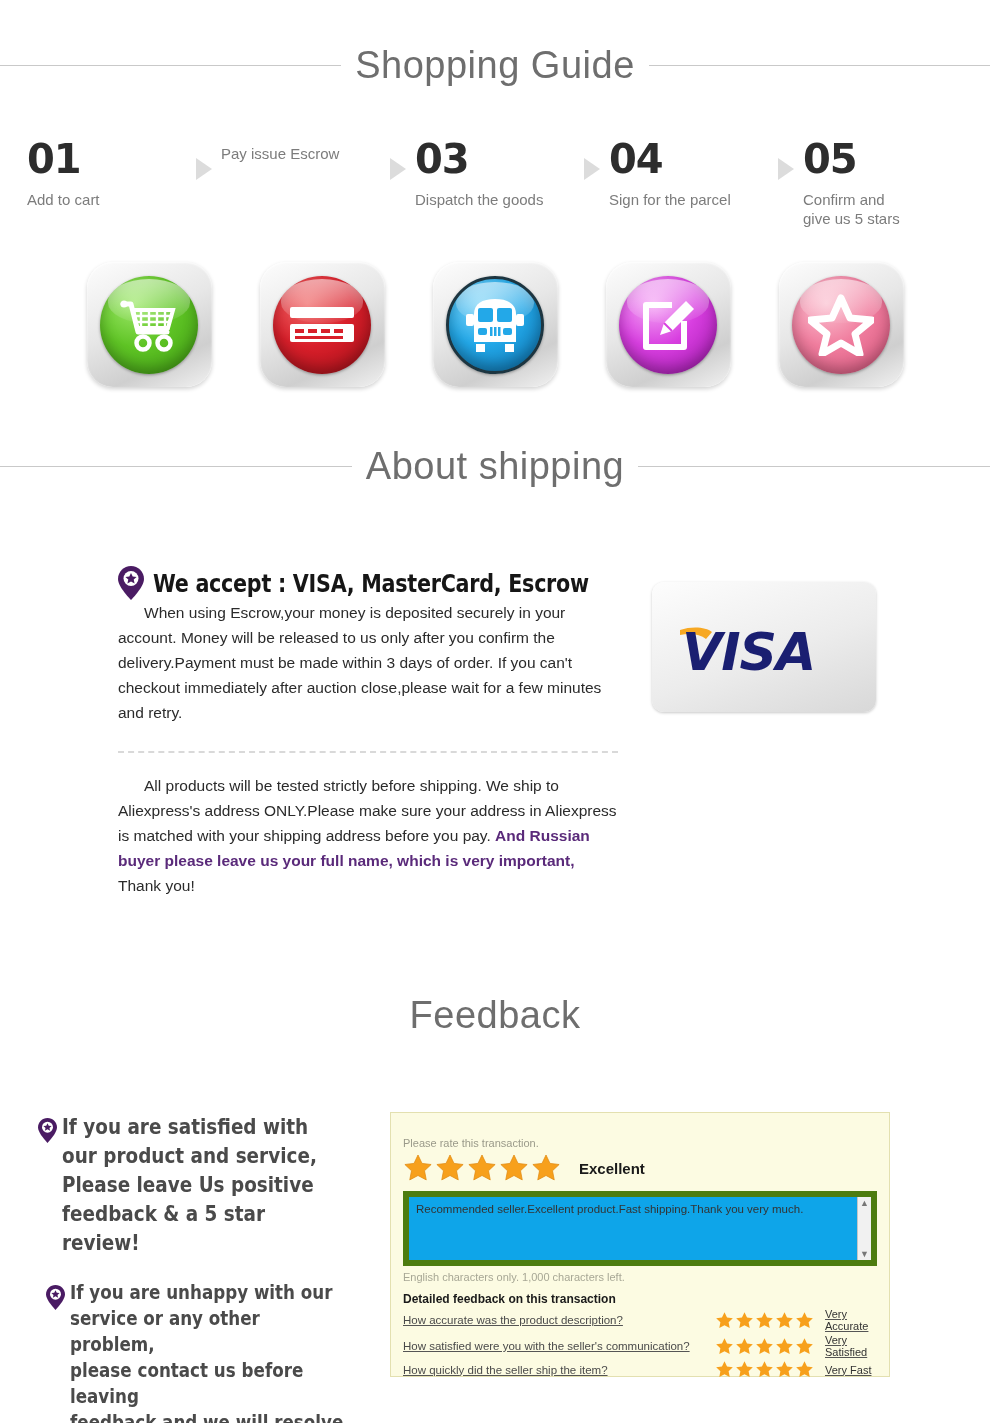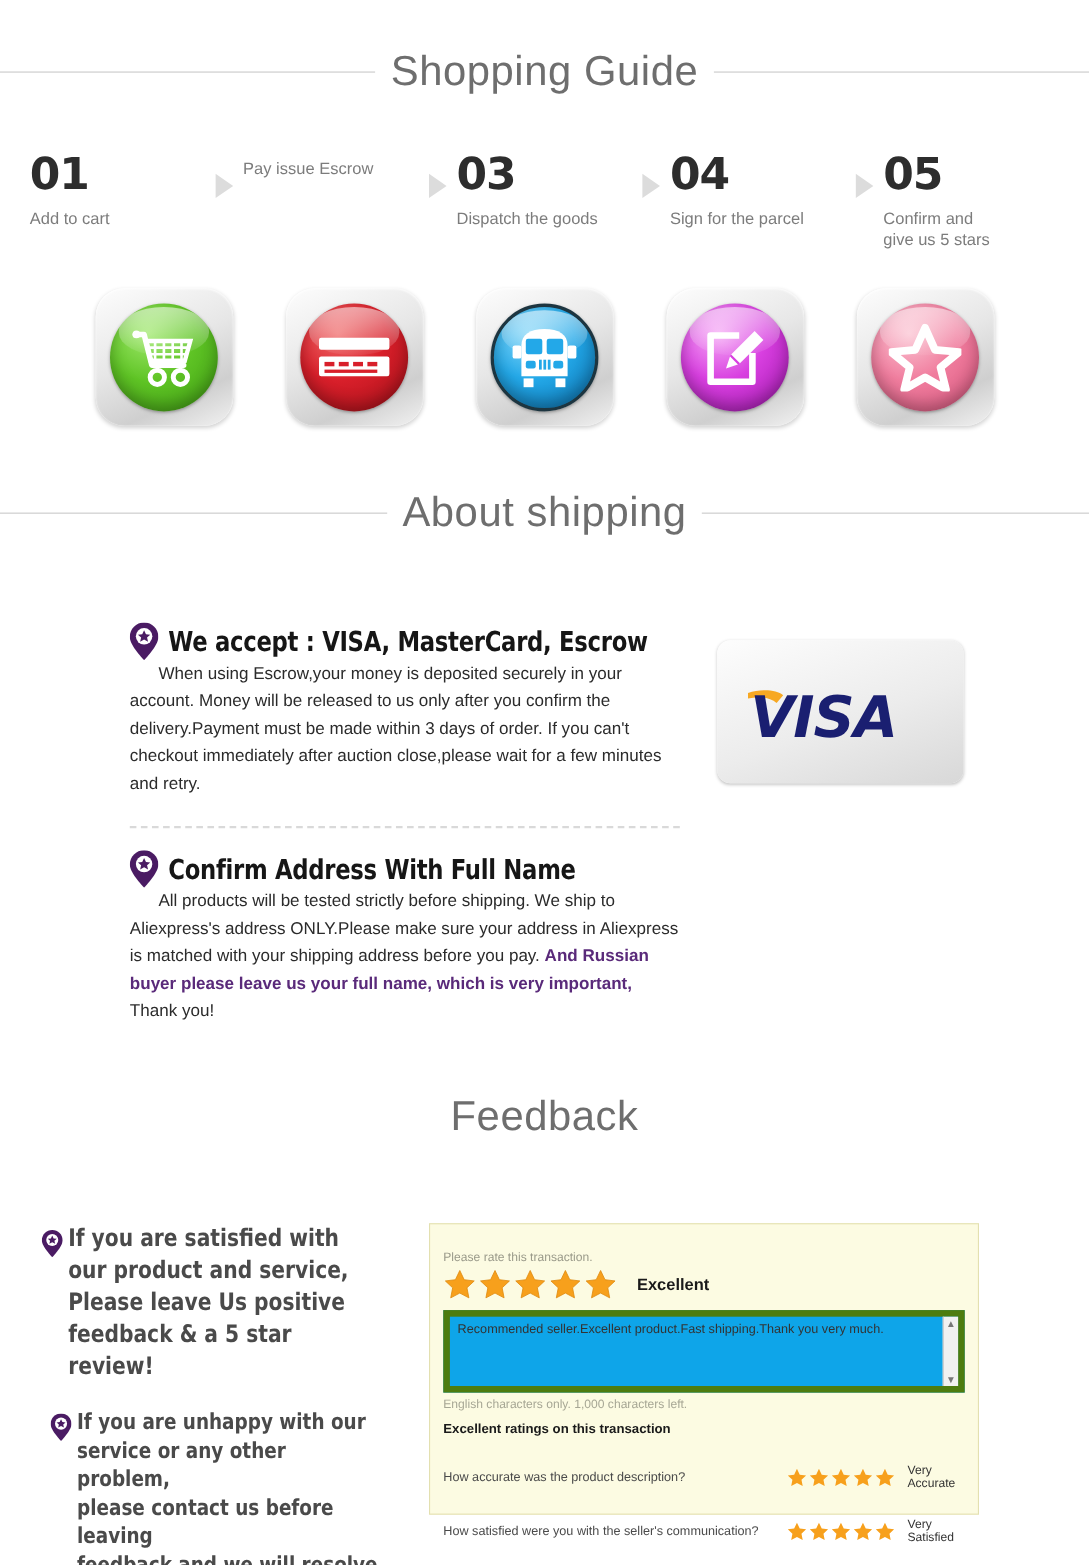--- a/index.html
+++ b/index.html
@@ -174,21 +174,21 @@
   }
   .ta .ta-text{ padding:5px 7px; font-size:11.5px; color:#333; line-height:15px; }
   .ta .sb{
     position:absolute;right:0;top:0;bottom:0;width:14px;
     background:#f1f1f1;border-left:1px solid #c6c6c6;
     display:flex;flex-direction:column;justify-content:space-between;align-items:center;
   }
   .ta .sb span{ font-size:9px;color:#777;line-height:10px;padding:1px 0; }
   .note{ margin-top:5px; color:#a7a795; font-size:11px; }
   .det-title{ margin-top:9px; font-weight:700; font-size:12px; color:#1a1a1a; }
-  .det-row{ display:flex; align-items:center; margin-top:25px; }
+  .det-row{ display:flex; align-items:center; margin-top:2px;text-decoration:underline; }
   .det-q{ flex:0 0 312px; font-size:11.5px; color:#4a4a4a; }
   .sm-stars{ display:flex; flex:0 0 110px; }
   .sm-star{ width:19px;height:19px;margin-right:1px; }
   .det-v{ font-size:11px; color:#333; }
 </style>
 </head>
 <body>
 
 <div class="section-header" id="hdr-shopping">
   <div class="rule"></div>
@@ -331,30 +331,20 @@
             <path d="M13 7 L14.7 10.6 L18.6 11 L15.7 13.6 L16.6 17.4 L13 15.4 L9.4 17.4 L10.3 13.6 L7.4 11 L11.3 10.6 Z" fill="#4a1b63"></path>
           </svg>
         </span>
         <span class="ptext">We accept : VISA, MasterCard, Escrow</span>
       </div>
 
       <div class="para">When using Escrow,your money is deposited securely in your account. Money will be released to us only after you confirm the delivery.Payment must be made within 3 days of order. If you can't checkout immediately after auction close,please wait for a few minutes and retry.</div>
 
       <div class="dashed"></div>
 
-      <div class="pin-head">
-        <span class="pin">
-          <svg width="26" height="34" viewBox="0 0 26 34">
-            <path d="M13 0 C5.8 0 0 5.8 0 13 C0 21 13 34 13 34 C13 34 26 21 26 13 C26 5.8 20.2 0 13 0 Z" fill="#4a1b63"></path>
-            <circle cx="13" cy="12.5" r="7.5" fill="#fff"></circle>
-            <path d="M13 7 L14.7 10.6 L18.6 11 L15.7 13.6 L16.6 17.4 L13 15.4 L9.4 17.4 L10.3 13.6 L7.4 11 L11.3 10.6 Z" fill="#4a1b63"></path>
-          </svg>
-        </span>
-        <span class="ptext">Confirm Address With Full Name</span>
-      </div>
 
       <div class="para"><span>All products will be tested strictly before shipping. We ship to Aliexpress's address ONLY.Please make sure your address in Aliexpress is matched with your shipping address before you pay. </span><span class="purple">And Russian buyer please leave us your full name, which is very important,</span><span> Thank you!</span></div>
 
     </div>
 
     <div class="ship-right">
       <div class="visa-card">
         <svg width="196" height="70" viewBox="0 0 196 70">
           <path d="M14 18 C26 14 40 15 46 20 L40 27 C34 22 24 21 14 23 Z" fill="#f7a823"></path>
           <text x="16" y="58" font-family="DejaVu Sans, sans-serif" font-size="52" font-weight="700" font-style="italic" fill="#1a1f71" letter-spacing="-1">VISA</text>
@@ -429,21 +419,21 @@
     <div class="ta">
       <div class="ta-text">Recommended seller.Excellent product.Fast shipping.Thank you very much.</div>
       <div class="sb">
         <span>▲</span>
         <span>▼</span>
       </div>
     </div>
 
     <div class="note">English characters only. 1,000 characters left.</div>
 
-    <div class="det-title">Excellent ratings on this transaction</div>
+    <div class="det-title">Detailed feedback on this transaction</div>
 
     <div class="det-row">
       <span class="det-q">How accurate was the product description?</span>
       <span class="sm-stars">
         <span class="sm-star"><svg width="19" height="19" viewBox="0 0 24 24">
               <path d="M12 1.6 L15.2 8.3 L22.5 9.2 L17.2 14.2 L18.6 21.5 L12 18 L5.4 21.5 L6.8 14.2 L1.5 9.2 L8.8 8.3 Z" fill="#f7a01c"></path>
             </svg></span>
         <span class="sm-star"><svg width="19" height="19" viewBox="0 0 24 24">
               <path d="M12 1.6 L15.2 8.3 L22.5 9.2 L17.2 14.2 L18.6 21.5 L12 18 L5.4 21.5 L6.8 14.2 L1.5 9.2 L8.8 8.3 Z" fill="#f7a01c"></path>
             </svg></span>

